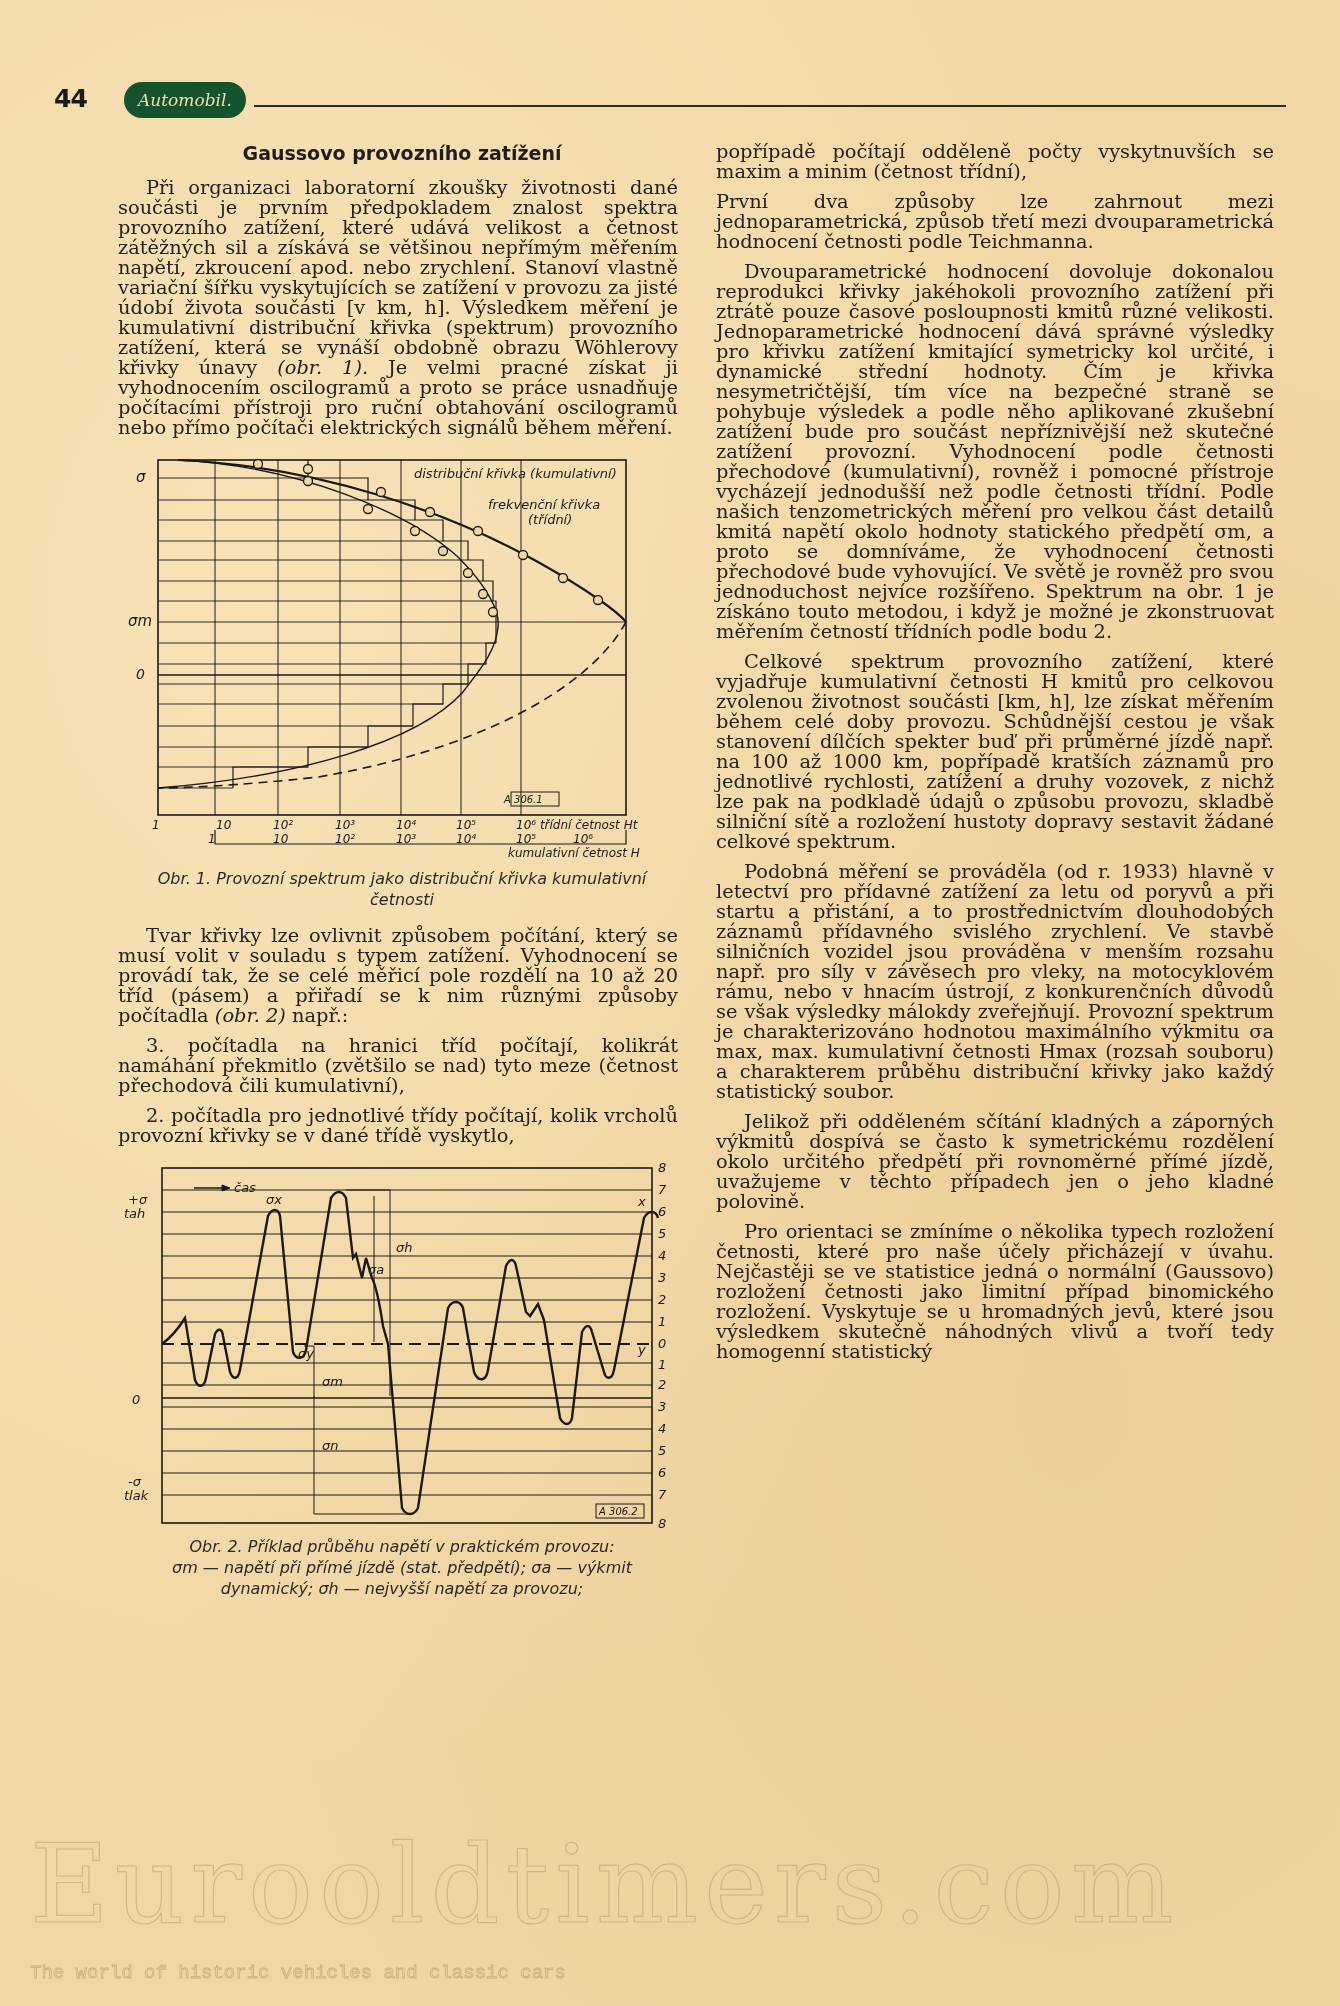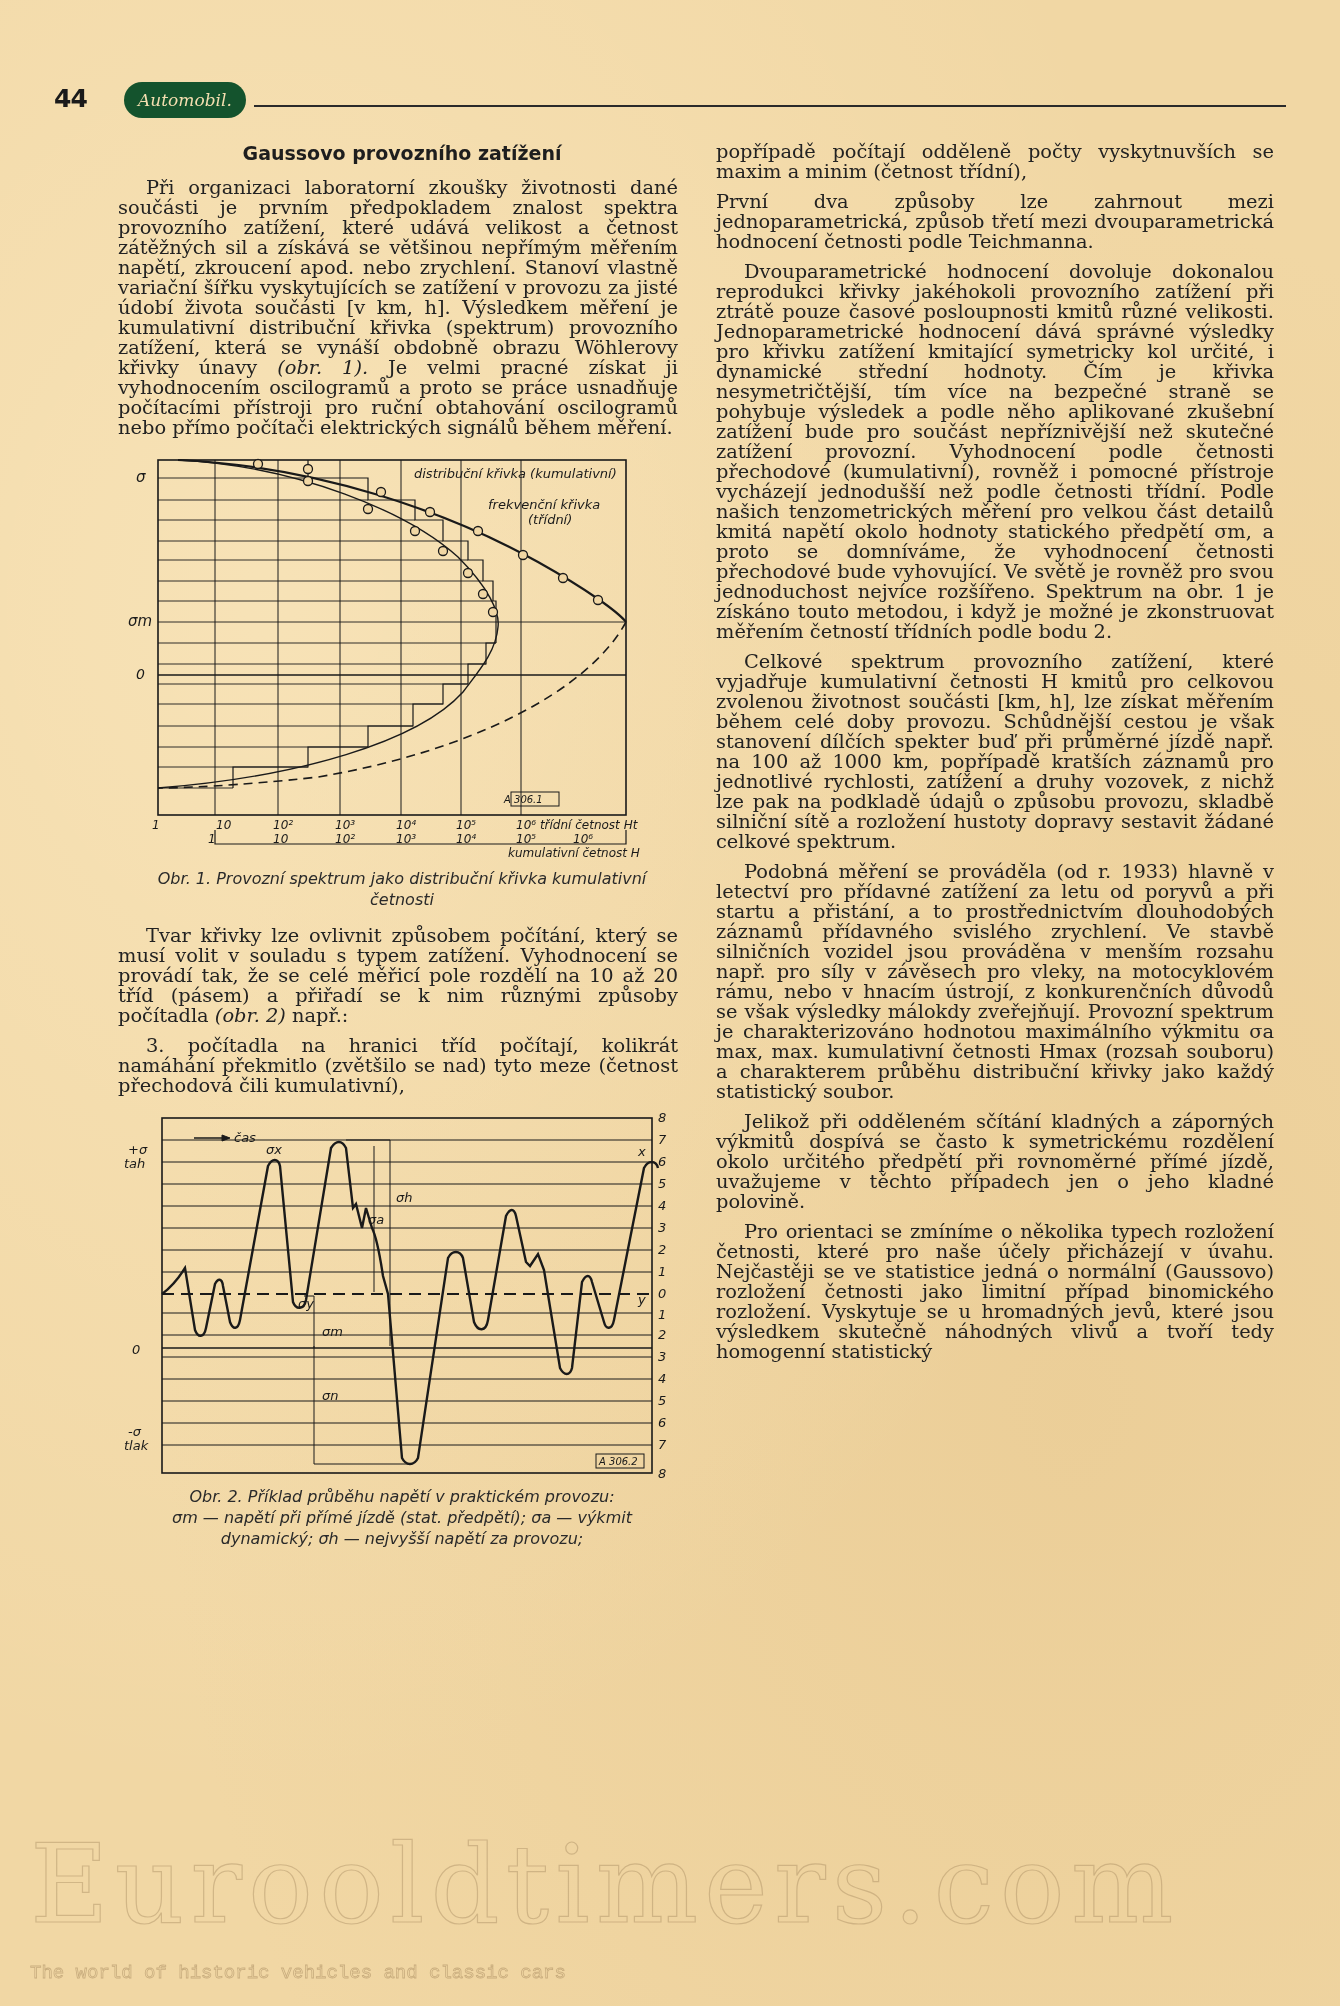--- a/index.html
+++ b/index.html
@@ -137,20 +137,21 @@
           <text x="398" y="391">10⁵</text>
         <text x="455" y="391">10⁶</text>
         <text x="390" y="405">kumulativní četnost H</text>
       </g>
     </svg>
   </div>
   <div class="caption" style="margin-top:-24px;">Obr. 1. Provozní spektrum jako distribuční křivka kumulativní četnosti</div>
 
   <p style="margin-top:16px;"><span>Tvar křivky lze ovlivnit způsobem počítání, který se musí volit v souladu s typem zatížení. Vyhodnocení se provádí tak, že se celé měřicí pole rozdělí na 10 až 20 tříd (pásem) a přiřadí se k nim různými způsoby počítadla</span> <span class="em">(obr. 2)</span> <span>např.:</span></p>
   <p>3. počítadla na hranici tříd počítají, kolikrát namáhání překmitlo (zvětšilo se nad) tyto meze (četnost přechodová čili kumulativní),</p>
+  <p>2. počítadla pro jednotlivé třídy počítají, kolik vrcholů provozní křivky se v dané třídě vyskytlo,</p>
 
   <div class="figure" style="height:380px;">
     <svg width="568" height="380" viewBox="0 0 568 380">
       <g stroke="#1a1a1a" fill="none">
         <rect x="44" y="12" width="490" height="355" stroke-width="1.6"></rect>
         <g stroke-width="1">
           <line x1="44" y1="34" x2="534" y2="34"></line>
             <line x1="44" y1="56" x2="534" y2="56"></line>
           <line x1="44" y1="78" x2="534" y2="78"></line>
             <line x1="44" y1="100" x2="534" y2="100"></line>

